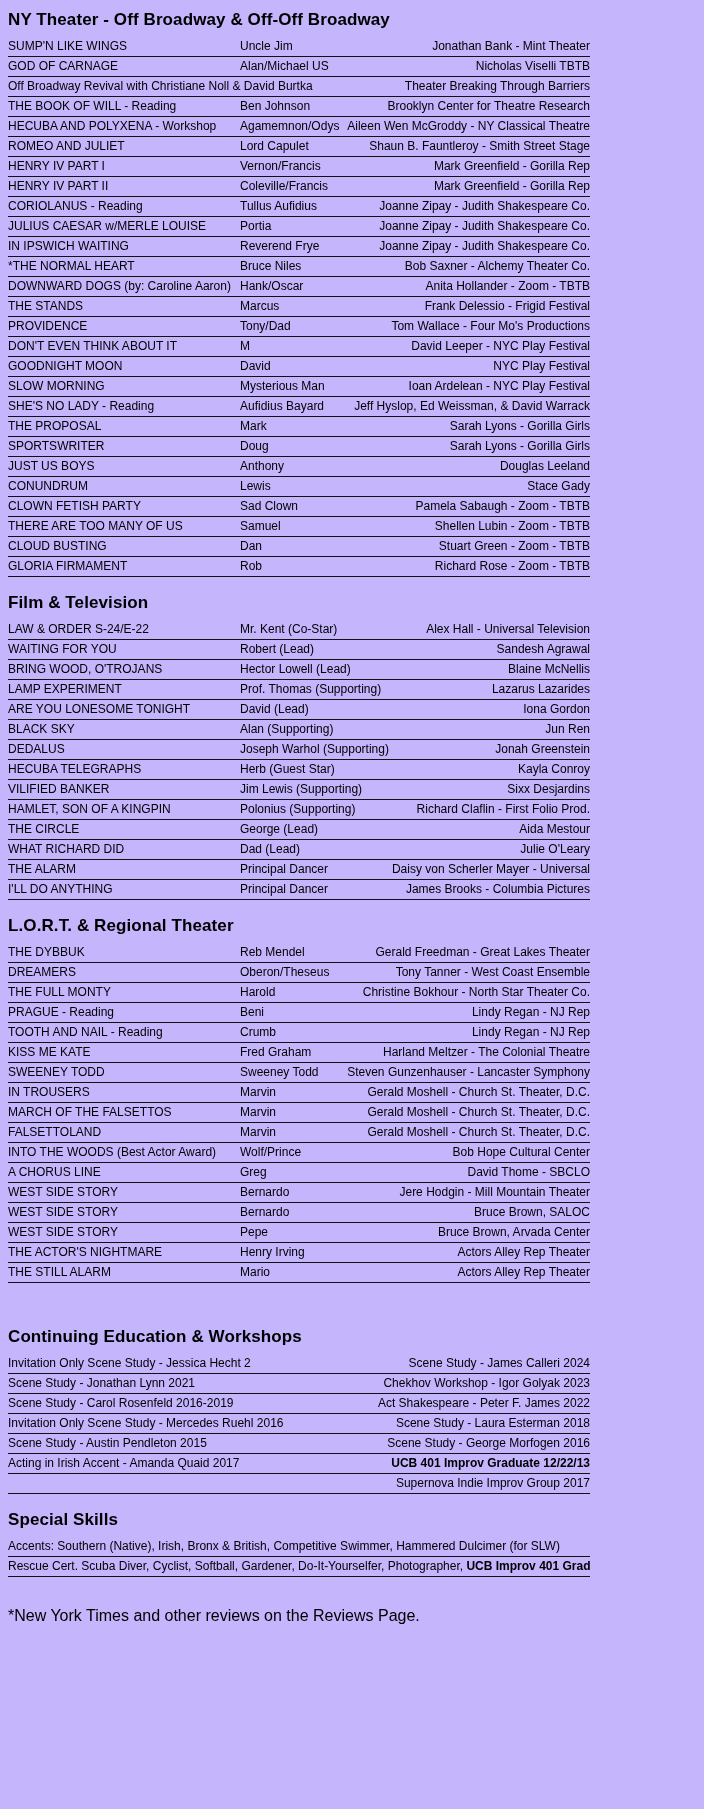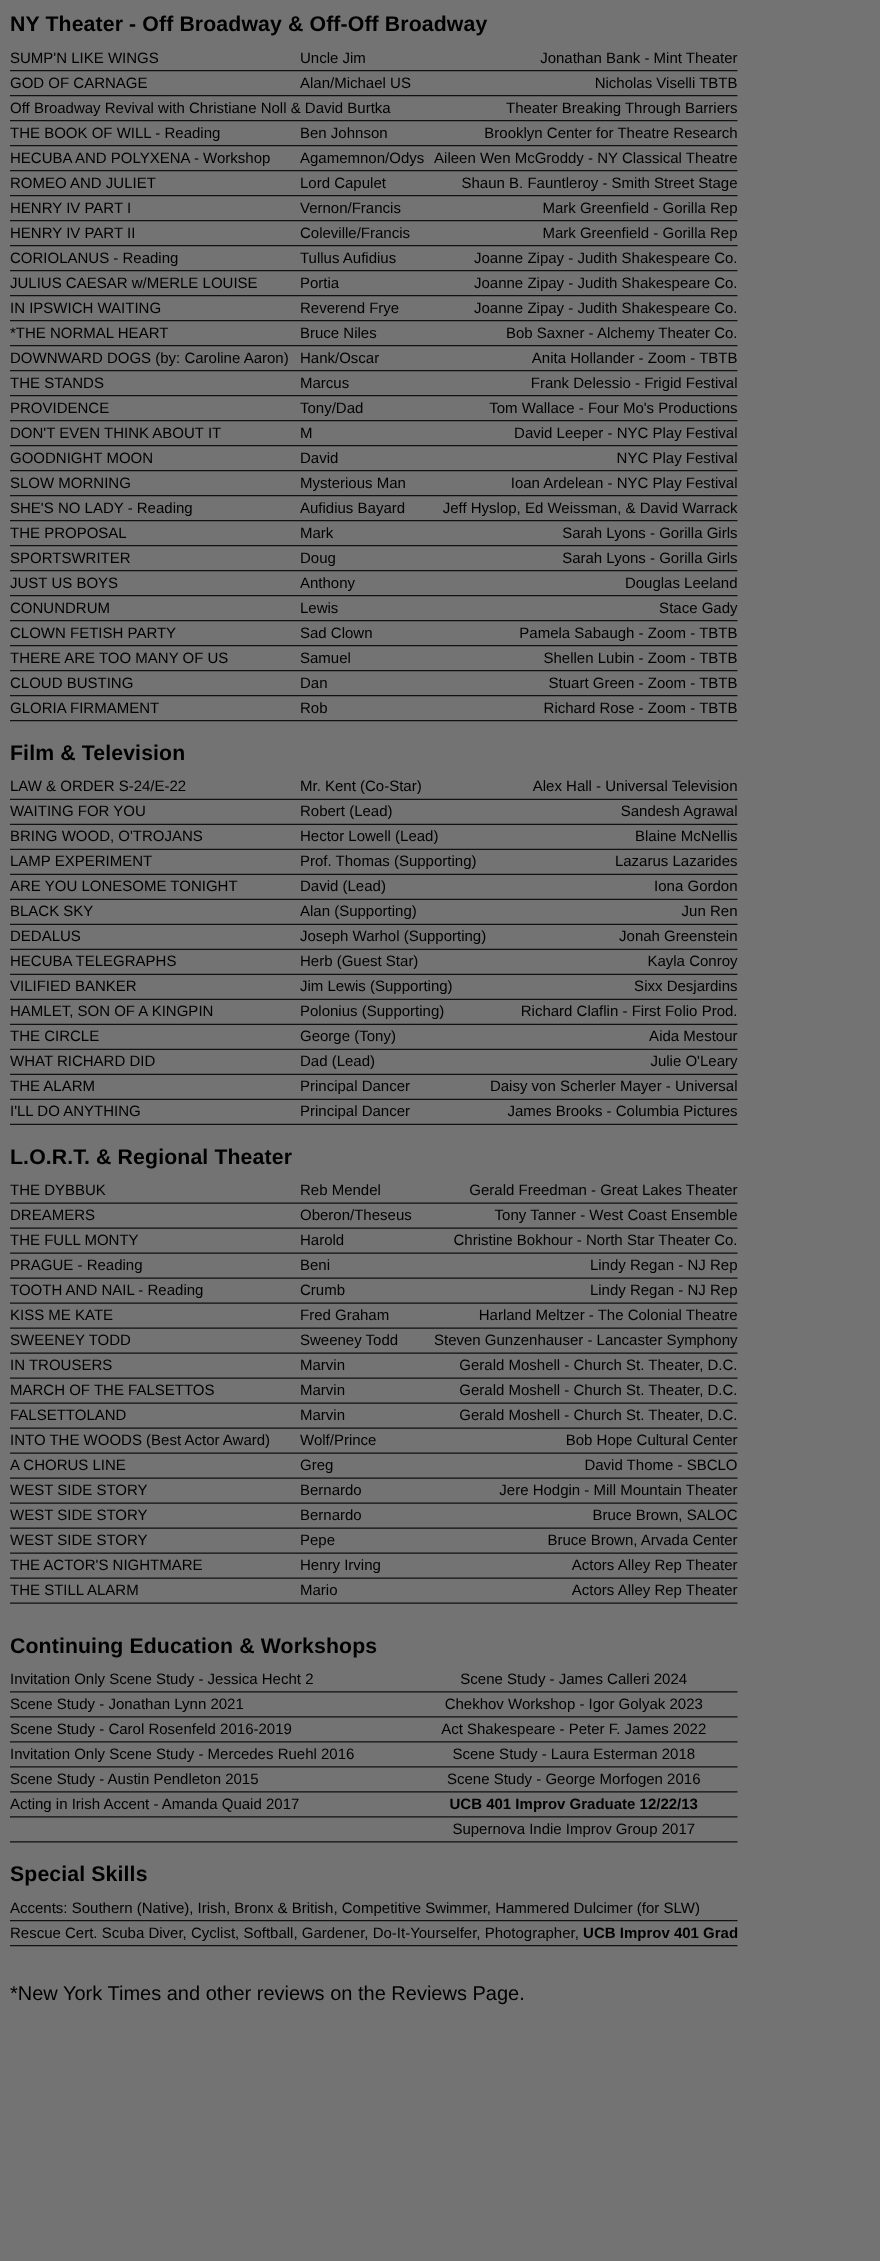--- a/index.html
+++ b/index.html
@@ -1,53 +1,53 @@
 <!DOCTYPE html>
 <html><head>
 <meta charset="utf-8">
 <style>
   * { box-sizing: border-box; }
   html, body { margin: 0; padding: 0; background: #ffffff; }
   .page {
     position: relative;
     width: 704px;
     height: 1809px;
-    background: #737373;
+    background: #c4b5fd;
     color: #000000;
     font-family: "Liberation Sans", sans-serif;
     padding: 6px 0 0 8px;
   }
   .content { width: 582px; }
   .section-title {
     margin: 0;
     font-size: 17px;
     font-weight: 700;
     padding: 4px 0 7px 0;
     letter-spacing: 0.1px;
   }
   .section { margin-top: 0; }
   .section + .section { margin-top: 12px; }
-  .section.gap-large { margin-top: 20px; }
+  .section.gap-large { margin-top: 40px; }
   .rows { width: 100%; }
   .row {
     display: flex;
     align-items: flex-end;
     height: 20px;
     border-bottom: 1px solid #111111;
     font-size: 12px;
     line-height: 15px;
     padding-bottom: 2px;
     white-space: nowrap;
   }
   .cell { overflow: visible; }
   .cell.title  { width: 232px; flex: none; }
   .cell.role   { flex: 1 1 auto; overflow: hidden; }
   .cell.credit { flex: none; text-align: left; margin-left: auto; }
   .cell.left   { width: 320px; flex: none; overflow: hidden; }
-  .cell.right  { flex: 1 1 auto; text-align: center; }
+  .cell.right  { flex: 1 1 auto; text-align: right; }
   .cell.line   { width: 100%; }
   .bold { font-weight: 700; }
   .footer-note {
     margin-top: 30px;
     font-size: 16px;
   }
 </style>
 </head>
 <body>
 
@@ -243,21 +243,21 @@
             <div class="cell role">Jim Lewis (Supporting)</div>
             <div class="cell credit">Sixx Desjardins</div>
           </div>
           <div class="row">
             <div class="cell title">HAMLET, SON OF A KINGPIN</div>
             <div class="cell role">Polonius (Supporting)</div>
             <div class="cell credit">Richard Claflin - First Folio Prod.</div>
           </div>
           <div class="row">
             <div class="cell title">THE CIRCLE</div>
-            <div class="cell role">George (Tony)</div>
+            <div class="cell role">George (Lead)</div>
             <div class="cell credit">Aida Mestour</div>
           </div>
           <div class="row">
             <div class="cell title">WHAT RICHARD DID</div>
             <div class="cell role">Dad (Lead)</div>
             <div class="cell credit">Julie O'Leary</div>
           </div>
           <div class="row">
             <div class="cell title">THE ALARM</div>
             <div class="cell role">Principal Dancer</div>

